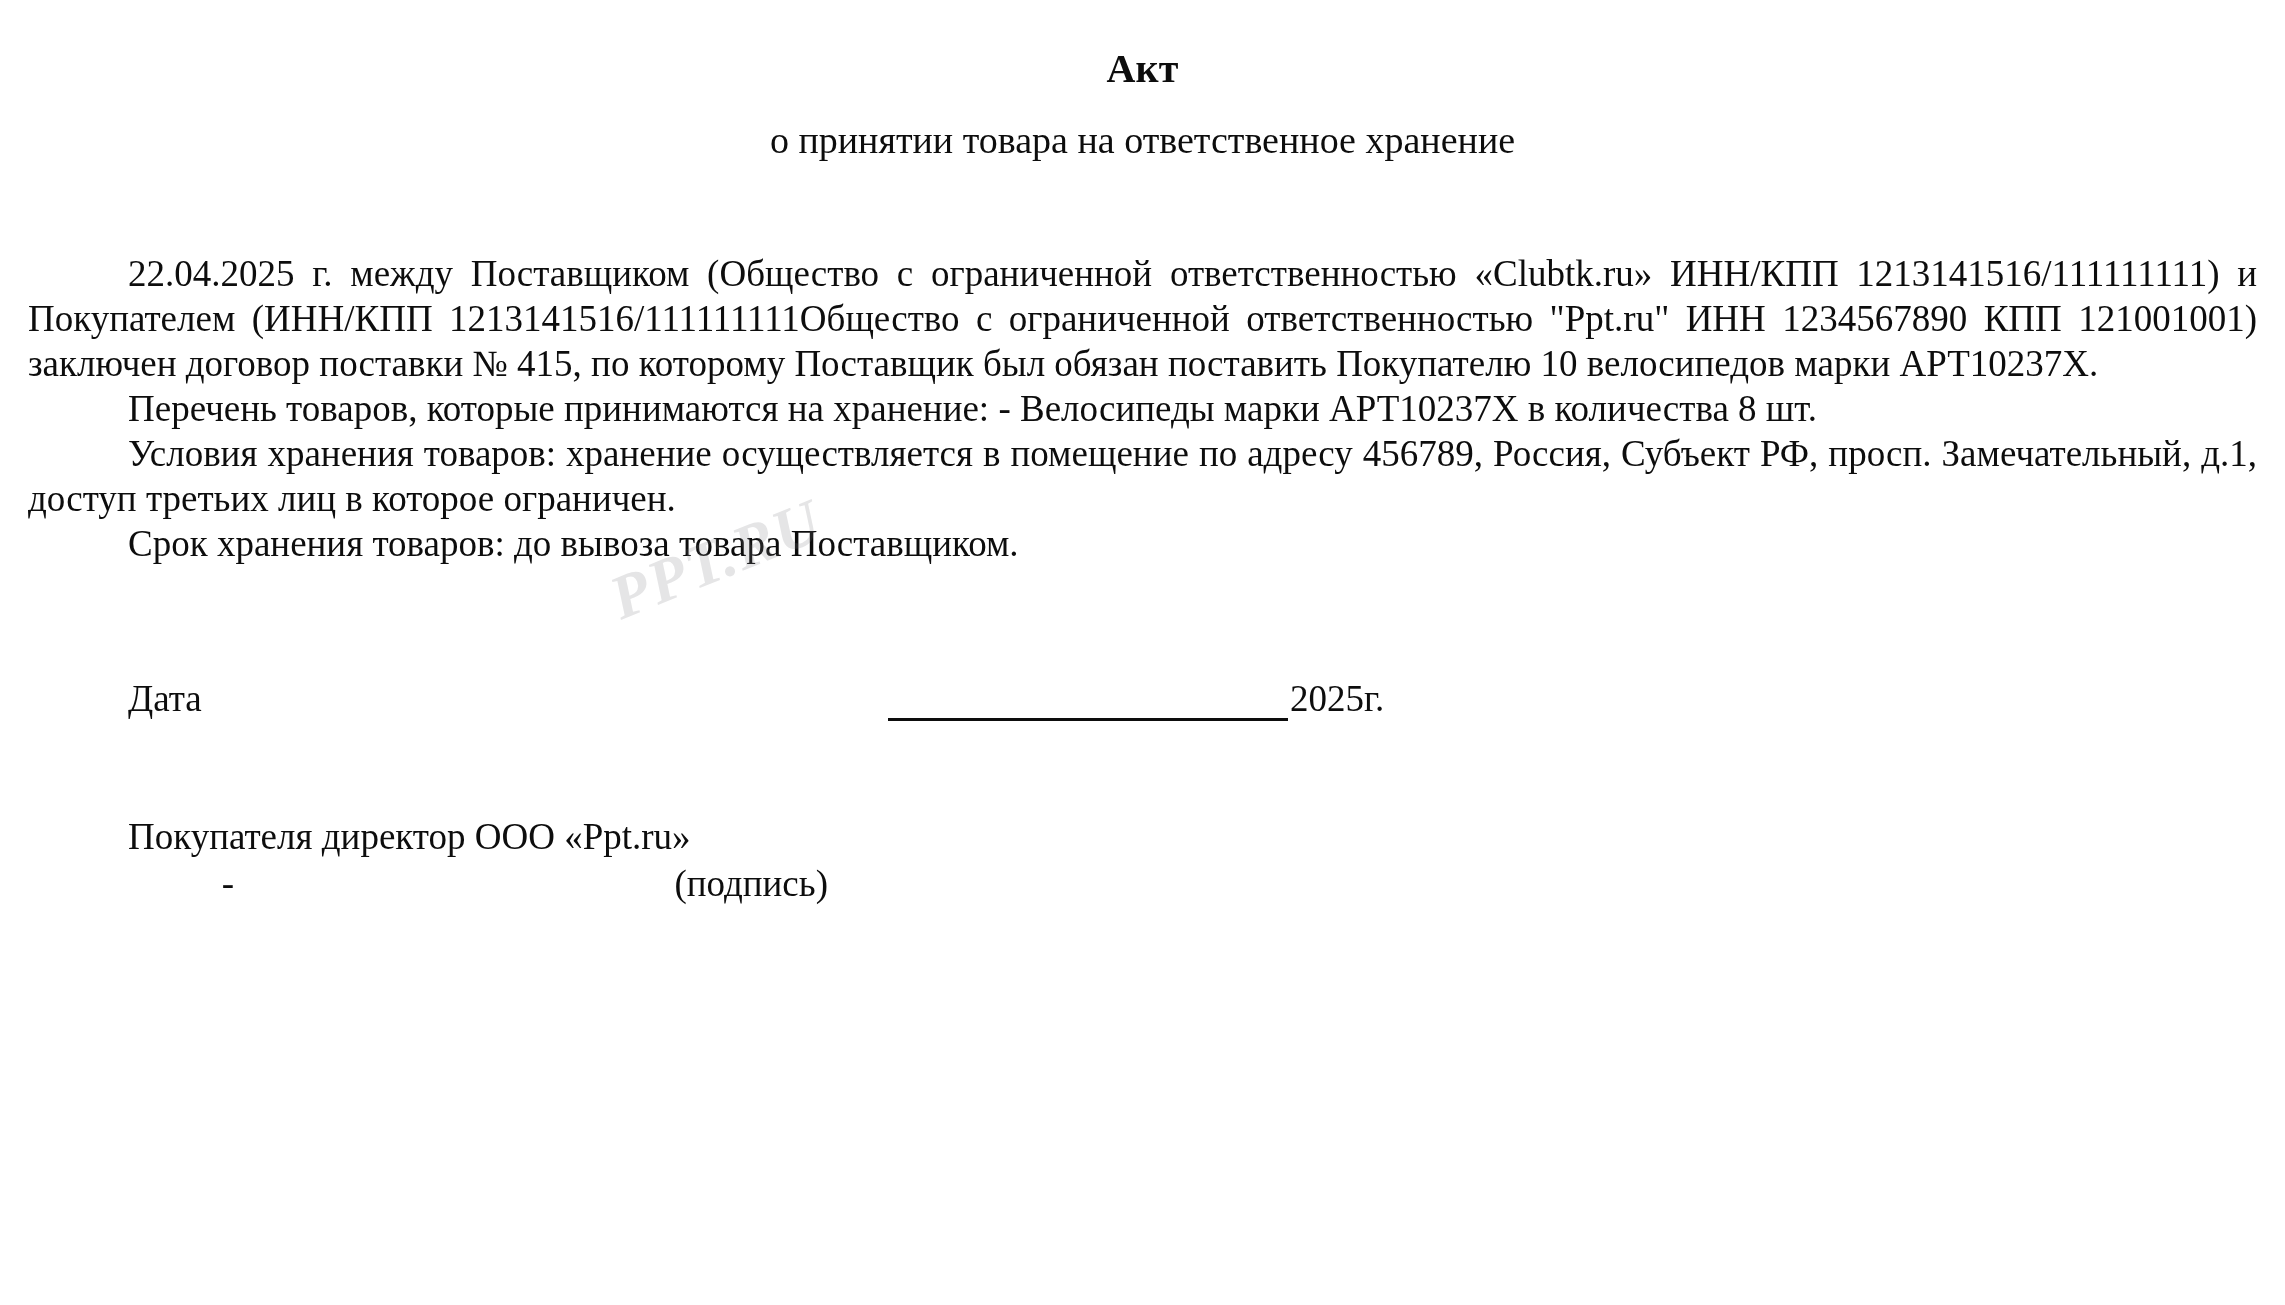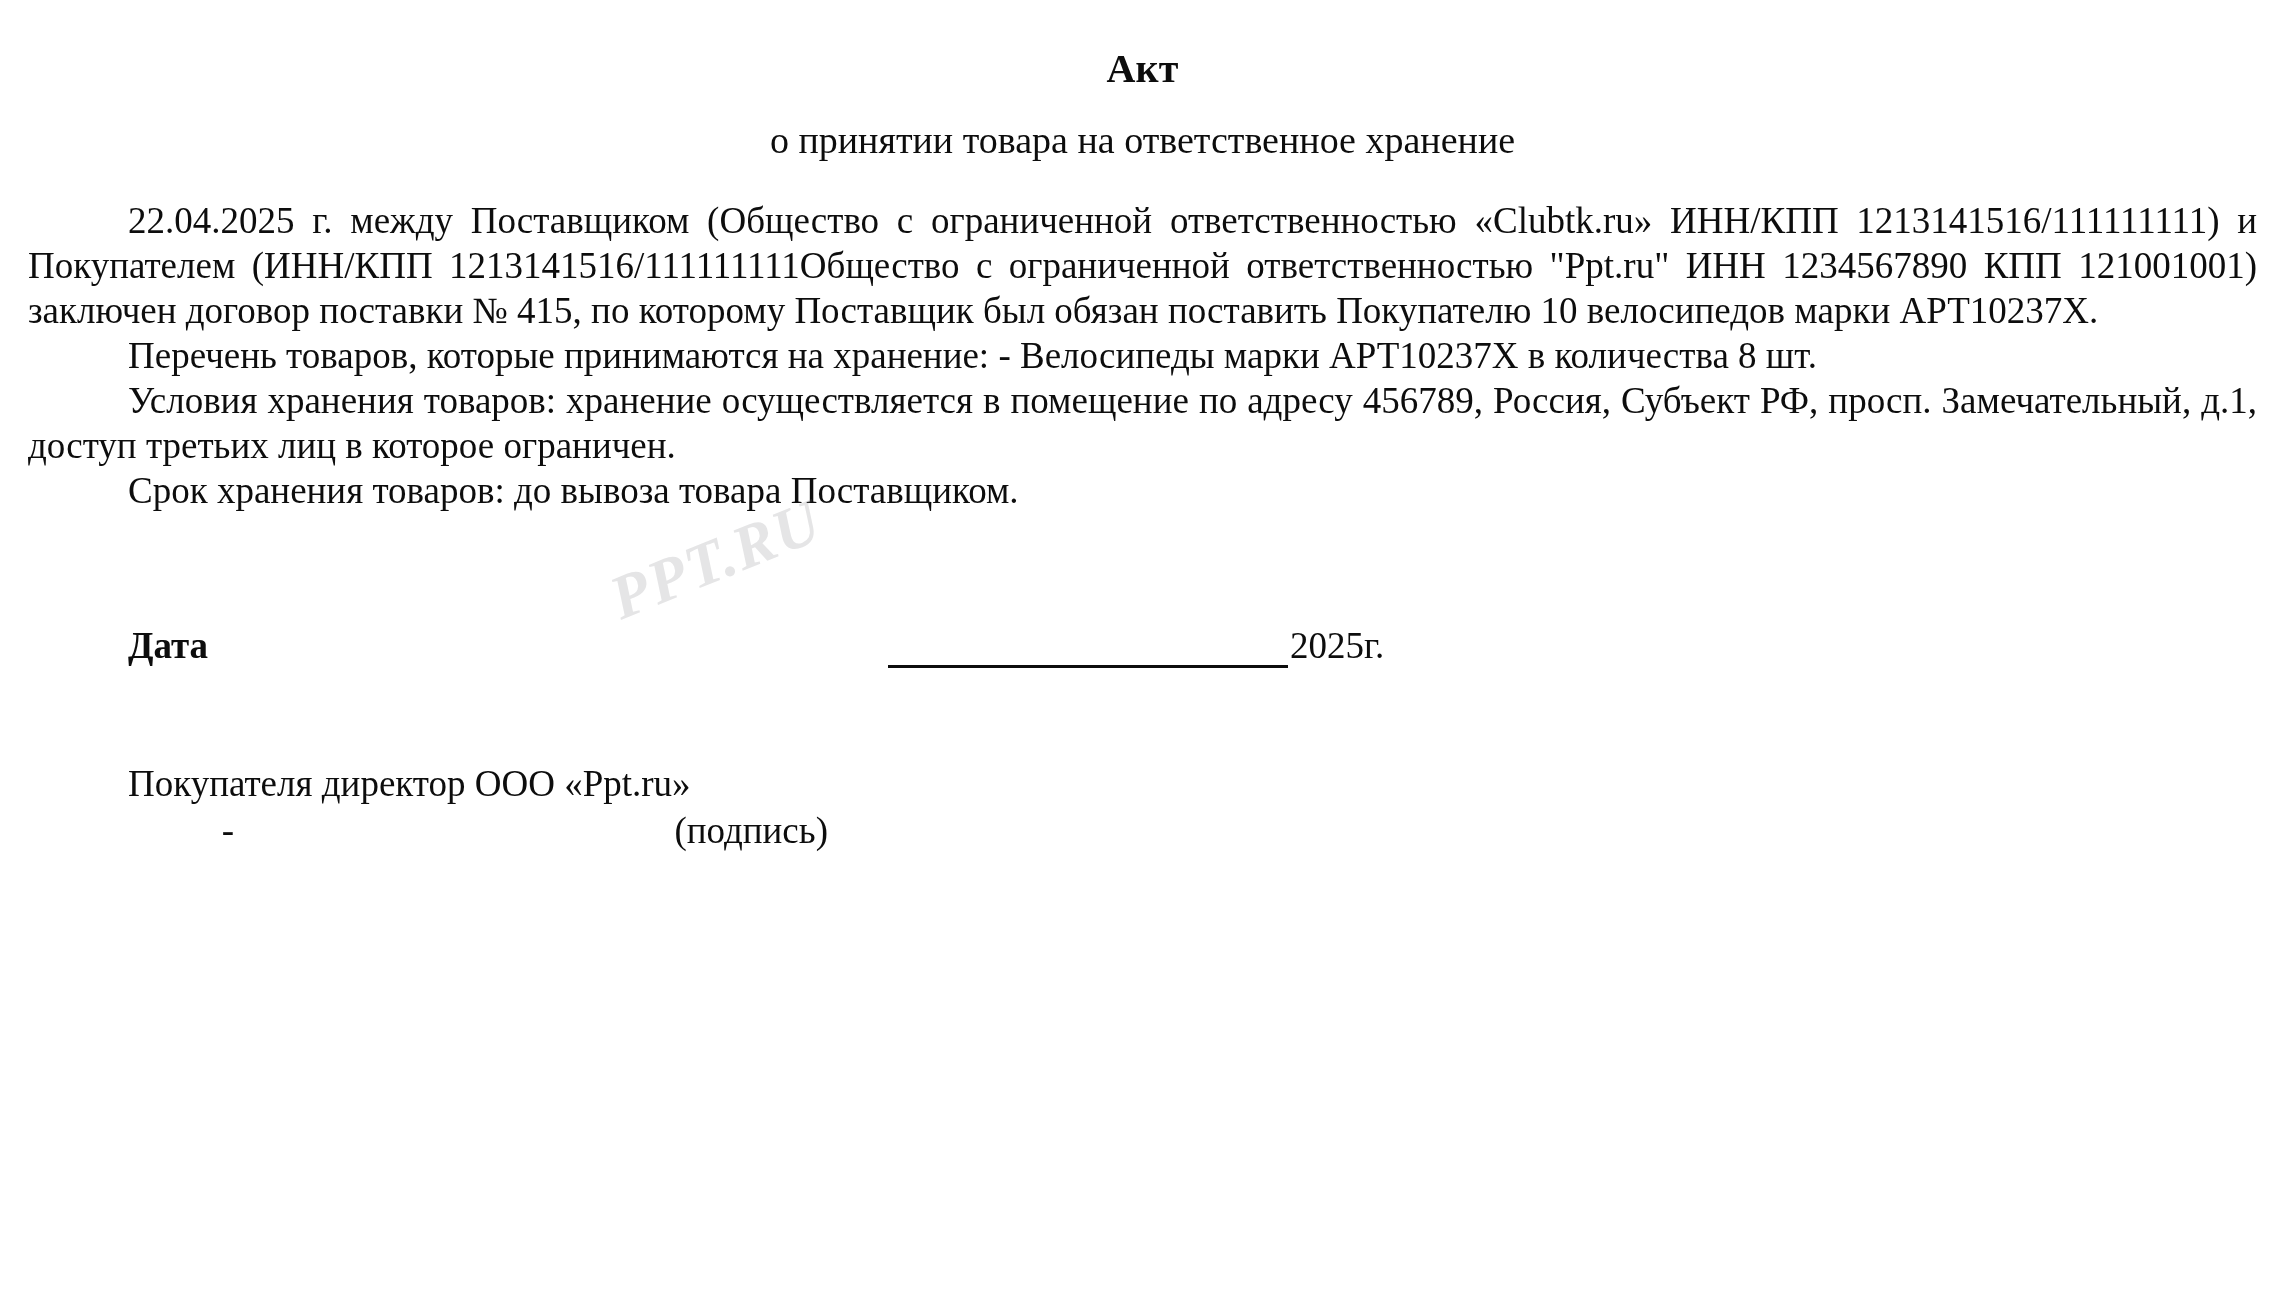--- a/index.html
+++ b/index.html
@@ -50,42 +50,41 @@
   }
   .doc-subtitle {
     text-align: center;
     font-size: 38px;
     font-weight: normal;
     margin: 12px;
     padding-top: 14px;
     line-height: 1.2;
   }
   .body-block {
-    margin-top: 34px;
+    margin-top: 87px;
   }
   p.para {
     margin: 0;
     font-size: 37px;
     line-height: 45px;
     text-align: justify;
     text-indent: 100px;
     hyphens: none;
   }
   .spacer-lg { height: 110px; }
   .spacer-md { height: 92px; }
   .date-row {
     display: flex;
     align-items: flex-end;
     font-size: 37px;
     line-height: 45px;
   }
   .date-label {
     width: 860px;
     text-indent: 100px;
-    font-weight: bold;
   }
   .date-fill {
     display: inline-block;
     width: 400px;
     border-bottom: 3px solid #0d0d0d;
     height: 30px;
     margin-right: 2px;
   }
   .date-year { white-space: nowrap; }
   .sig-block {

